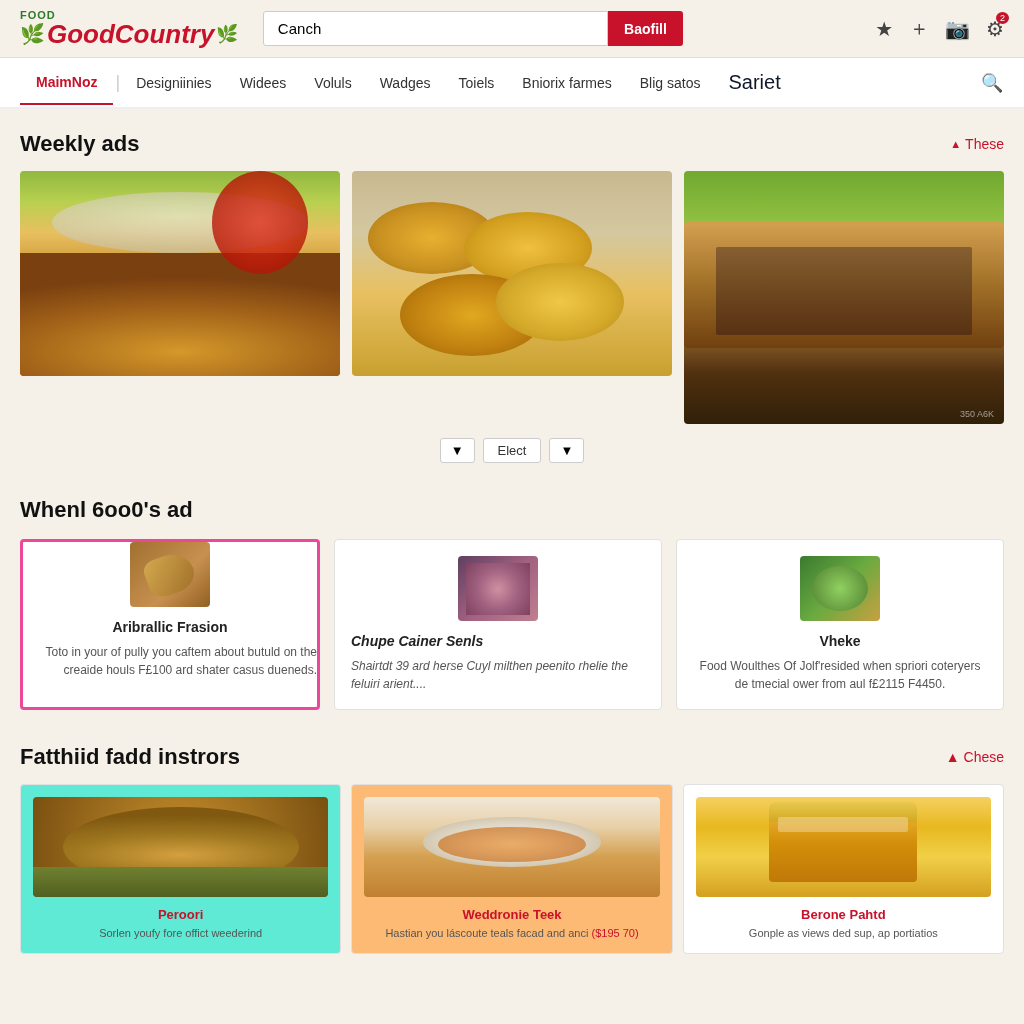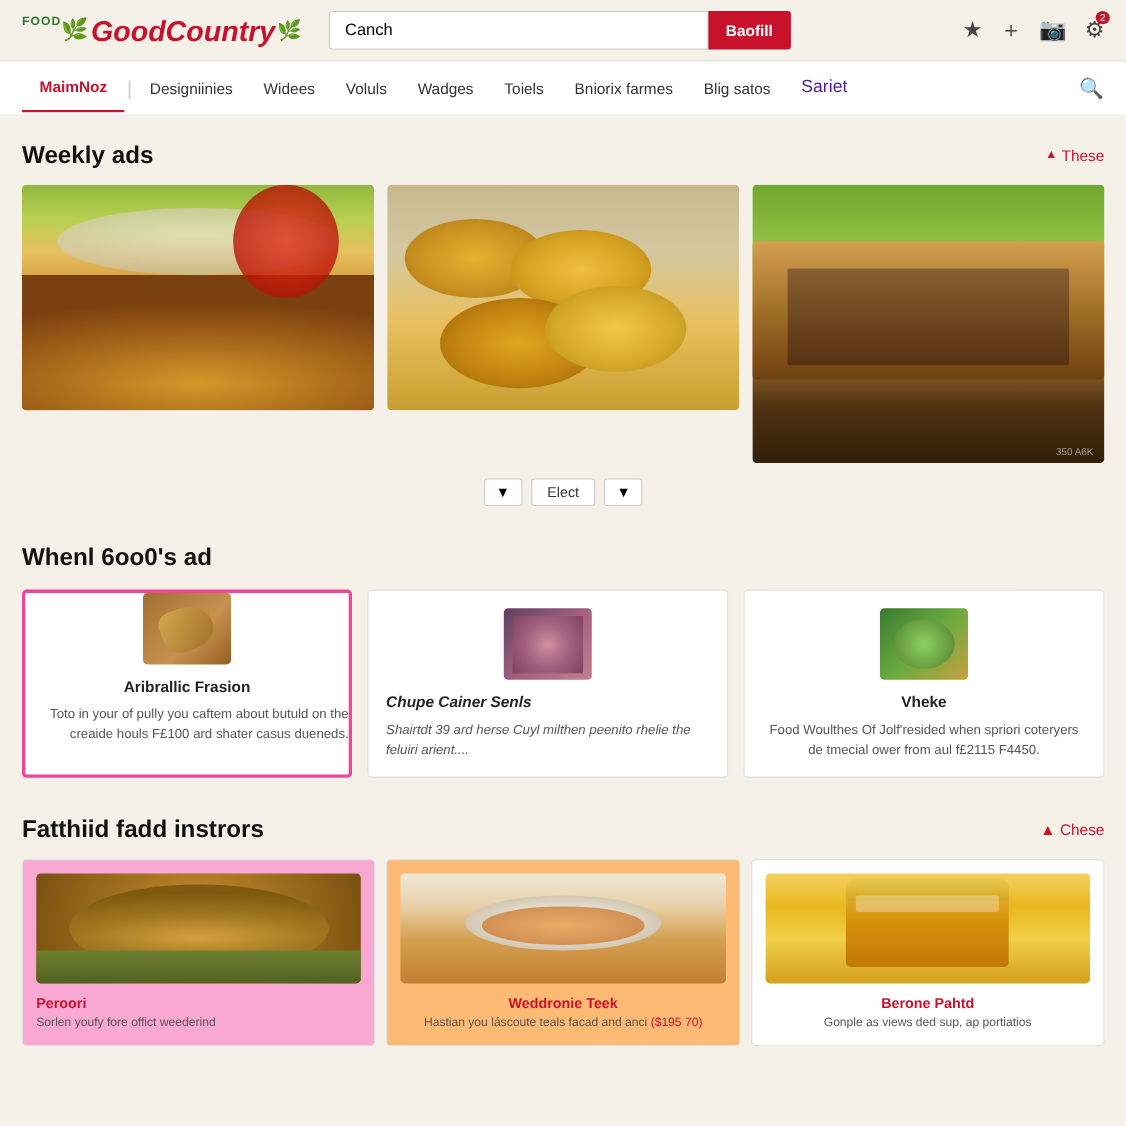--- a/index.html
+++ b/index.html
@@ -2,21 +2,21 @@
 <html><head>
   <meta charset="utf-8">
   <style>
     * { margin: 0; padding: 0; box-sizing: border-box; }
     body { font-family: Arial, sans-serif; background: #f5f0e8; color: #222; font-size: 14px; }
   </style>
 </head>
 <body>
 
 <div style="background:#f5f0e8; padding:10px 20px; display:flex; align-items:center; gap:14px; border-bottom:1px solid #ddd;">
-  <div style="display:flex;line-height:1;">
+  <div style="display:flex;flex-direction:column;line-height:1;">
     <span style="color:#2a7a2a;font-size:11px;font-weight:bold;letter-spacing:1px;">FOOD</span>
     <div style="display:flex;align-items:center;gap:2px;">
       <span style="color:#2a7a2a;font-size:20px;">🌿</span>
       <span style="color:#c8112a;font-size:26px;font-weight:900;font-style:italic;">GoodCountry</span>
       <span style="color:#2a7a2a;font-size:18px;">🌿</span>
     </div>
   </div>
 
   <div style="display:flex;flex:1;max-width:420px;margin-left:10px;">
     <input type="text" style="flex: 1 1 0%; padding: 8px 14px; border: 1px solid rgb(204, 204, 204); border-radius: 3px 0px 0px 3px; font-size: 15px; background: rgb(255, 255, 255); outline: none;" value="Canch">
@@ -34,21 +34,21 @@
 <nav style="background:#fff;border-bottom:2px solid #eee;display:flex;align-items:center;padding:0 20px;">
   <a style="padding:13px 16px;font-size:14px;color:#c8112a;font-weight:bold;border-bottom:2px solid #c8112a;cursor:pointer;text-decoration:none;">MaimNoz</a>
   <span style="color:#ccc;font-size:18px;margin:0 2px;">|</span>
   <a style="padding:13px 14px;font-size:14px;color:#333;cursor:pointer;text-decoration:none;">Designiinies</a>
   <a style="padding:13px 14px;font-size:14px;color:#333;cursor:pointer;text-decoration:none;">Widees</a>
   <a style="padding:13px 14px;font-size:14px;color:#333;cursor:pointer;text-decoration:none;">Voluls</a>
   <a style="padding:13px 14px;font-size:14px;color:#333;cursor:pointer;text-decoration:none;">Wadges</a>
   <a style="padding:13px 14px;font-size:14px;color:#333;cursor:pointer;text-decoration:none;">Toiels</a>
   <a style="padding:13px 14px;font-size:14px;color:#333;cursor:pointer;text-decoration:none;">Bniorix farmes</a>
   <a style="padding:13px 14px;font-size:14px;color:#333;cursor:pointer;text-decoration:none;">Blig satos</a>
-  <a style="padding:13px 14px;font-size:16px;color:#4c1d95;cursor:pointer;text-decoration:none;text-align:center;">Sariet</a>
+  <a style="padding:13px 14px;font-size:20px;color:#0f172a;cursor:pointer;text-decoration:none;text-align:center;">Sariet</a>
   <span style="margin-left:auto;font-size:18px;cursor:pointer;padding:13px 0;">🔍</span>
 </nav>
 
 <div style="padding:22px 20px 10px;background:#f5f0e8;">
   <div style="display:flex;align-items:center;justify-content:space-between;margin-bottom:14px;">
     <h2 style="font-size:22px;font-weight:bold;color:#111;">Weekly ads</h2>
     <span style="color:#c8112a;font-size:14px;cursor:pointer;display:flex;align-items:center;gap:4px;">
       <span style="font-size:11px;">▲</span>
       <span>These</span>
     </span>
@@ -125,21 +125,21 @@
     <h2 style="font-size:22px;font-weight:bold;color:#111;">Fatthiid fadd instrors</h2>
     <span style="color:#c8112a;font-size:14px;cursor:pointer;display:flex;align-items:center;gap:4px;">
       <span>▲</span>
       <span>Chese</span>
     </span>
   </div>
 
   <div style="display:flex;gap:10px;">
 
 
-    <div style="flex:1;border:1px solid #e0e0e0;border-radius:4px;background:#f9a8d4;padding:12px;">
+    <div style="flex:1;border:1px solid #e0e0e0;border-radius:4px;background:#5eead4;padding:12px;text-align:center;">
       <div style="width:100%;height:100px;border-radius:4px;margin-bottom:10px;background:radial-gradient(circle at 50% 50%,#c08828 10%,#a07020 50%,#7a5010 100%);position:relative;overflow:hidden;">
         <div style="position:absolute;top:10%;left:10%;right:10%;bottom:10%;background:radial-gradient(ellipse 90% 50% at 50% 60%,#d4a040 0%,#a07820 50%,#805810 100%);border-radius:50%;"></div>
         <div style="position:absolute;bottom:0;left:0;right:0;height:30%;background:linear-gradient(180deg,#708030 0%,#506020 100%);border-radius:0 0 4px 4px;"></div>
       </div>
       <div style="color:#c8112a;font-size:13px;font-weight:bold;margin-bottom:4px;cursor:pointer;">Peroori</div>
       <div style="font-size:11px;color:#555;line-height:1.4;">Sorlen youfy fore offict weederind</div>
     </div>
 
     <div style="flex:1;border:1px solid #e0e0e0;border-radius:4px;background:#fdba74;padding:12px;text-align:center;">
       <div style="width:100%;height:100px;border-radius:4px;margin-bottom:10px;background:linear-gradient(180deg,#f0e8d8 0%,#e8d0a8 30%,#d4a050 60%,#c08030 100%);position:relative;overflow:hidden;">

